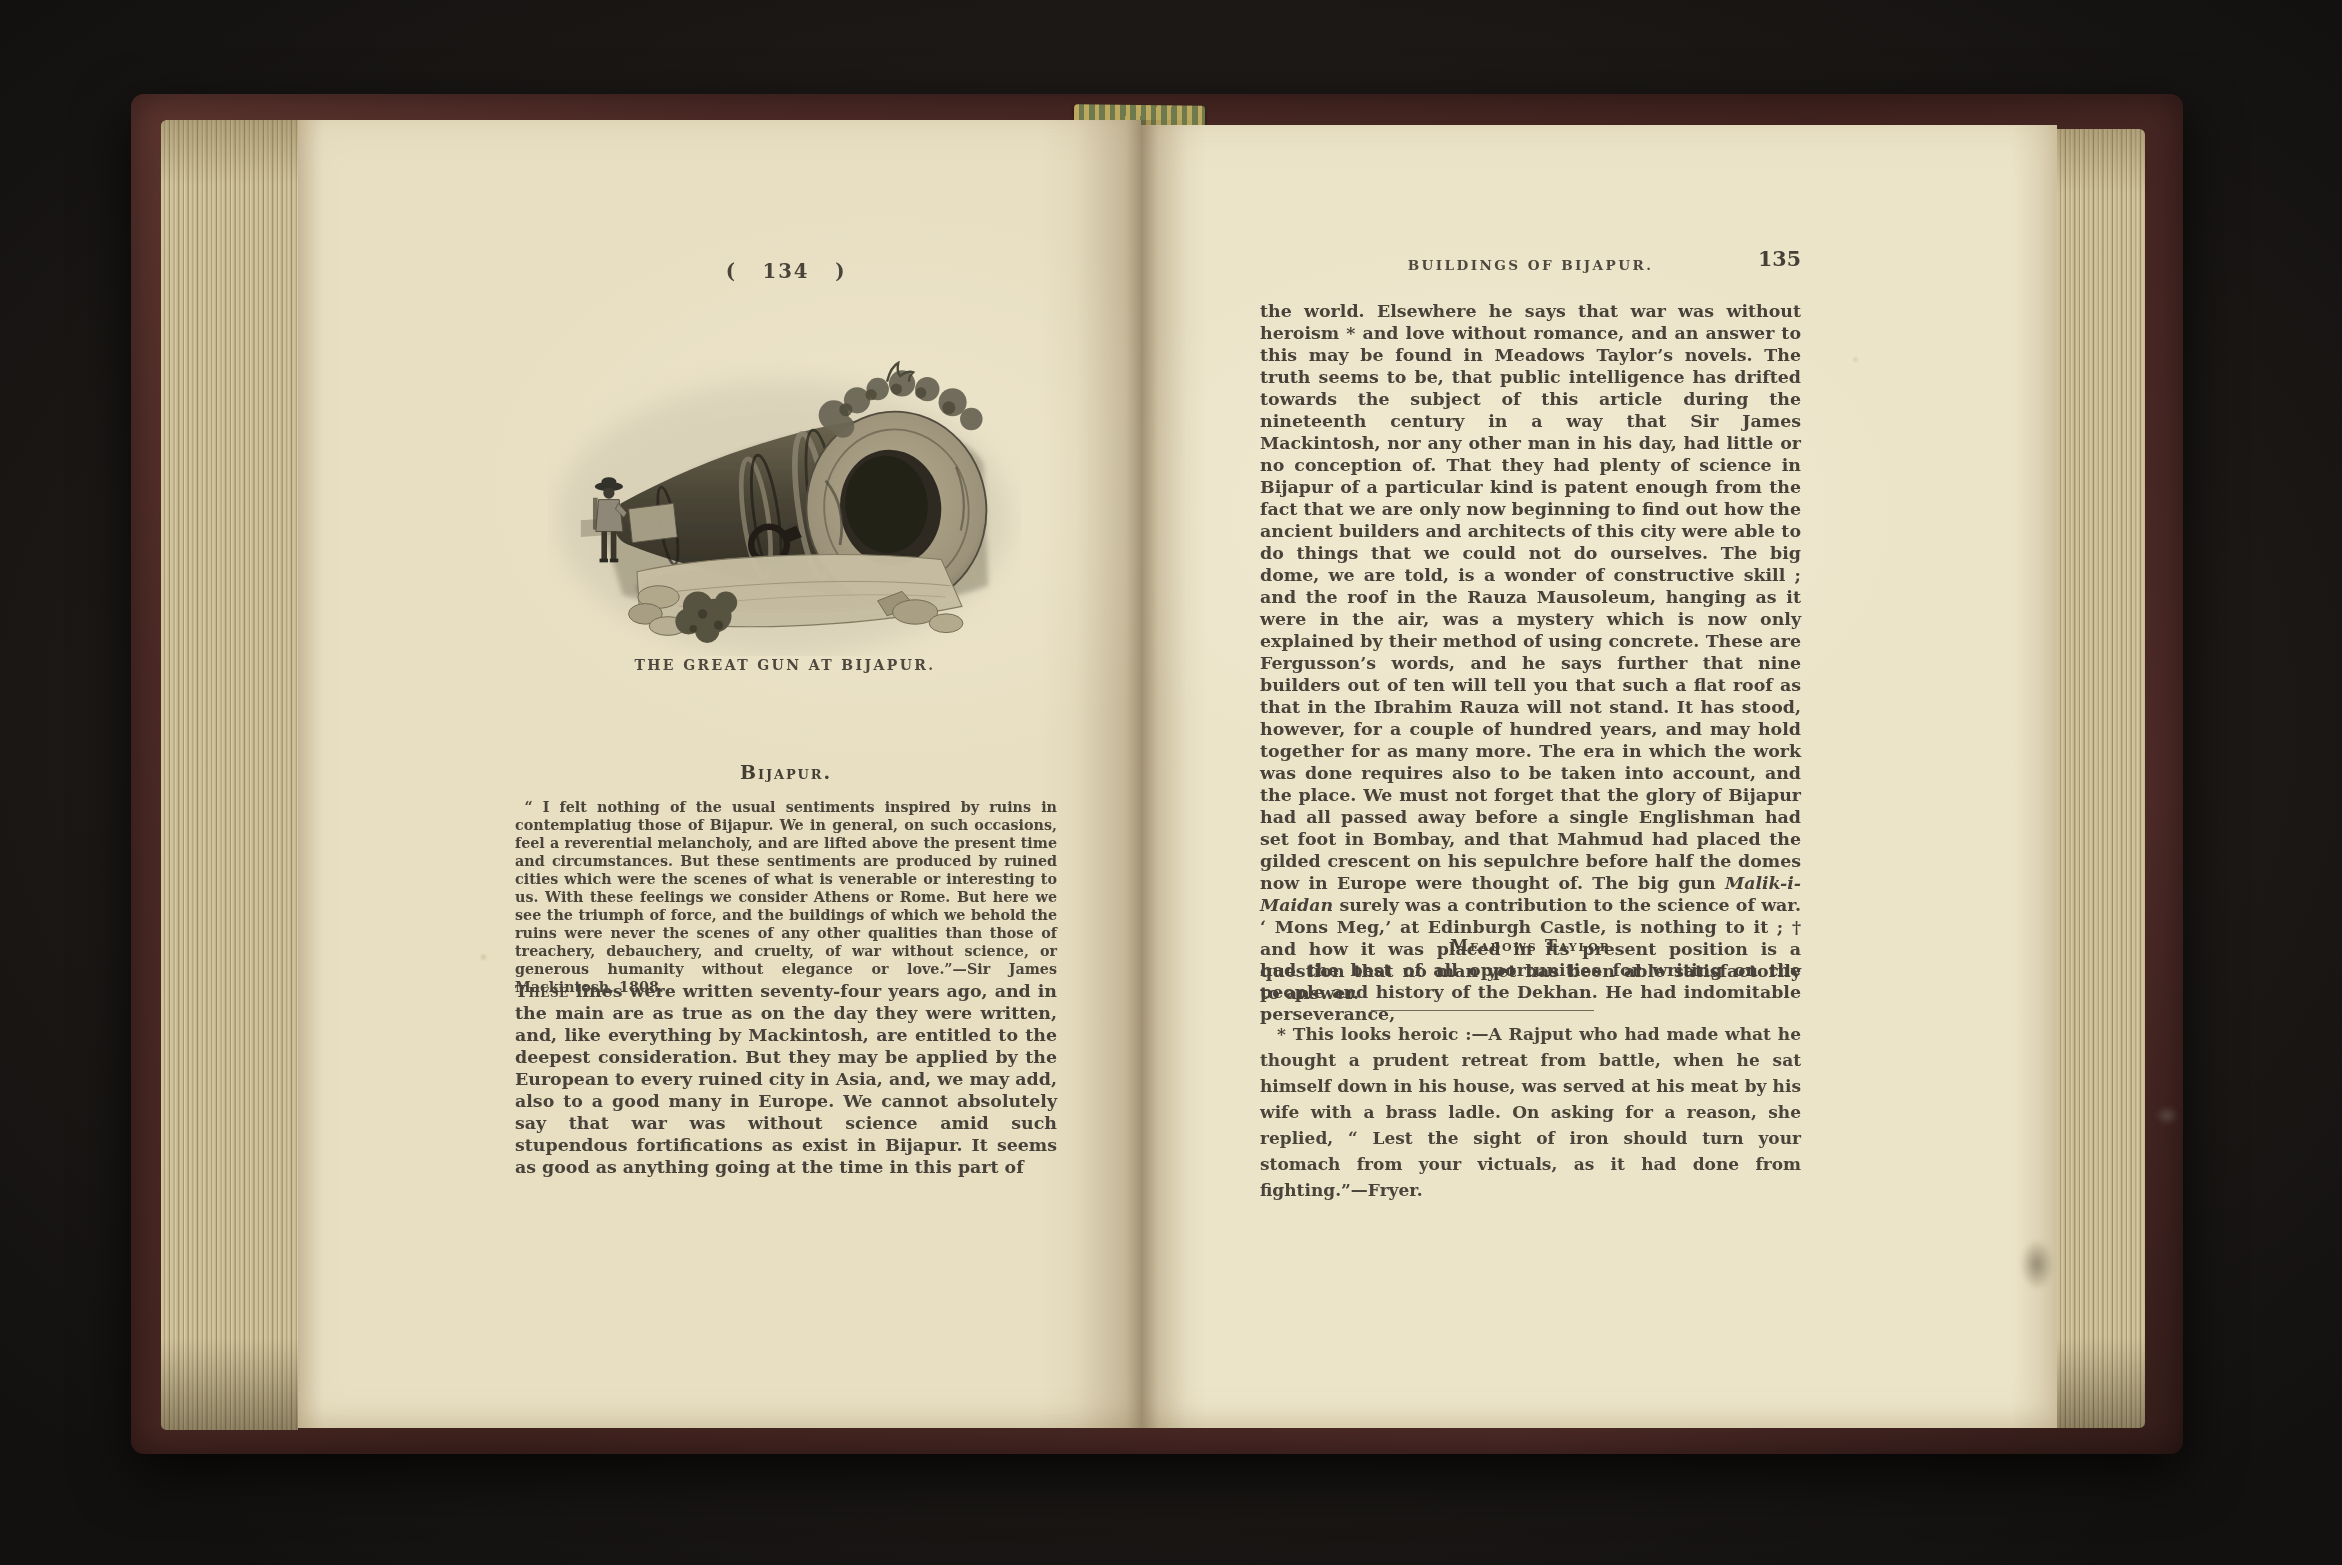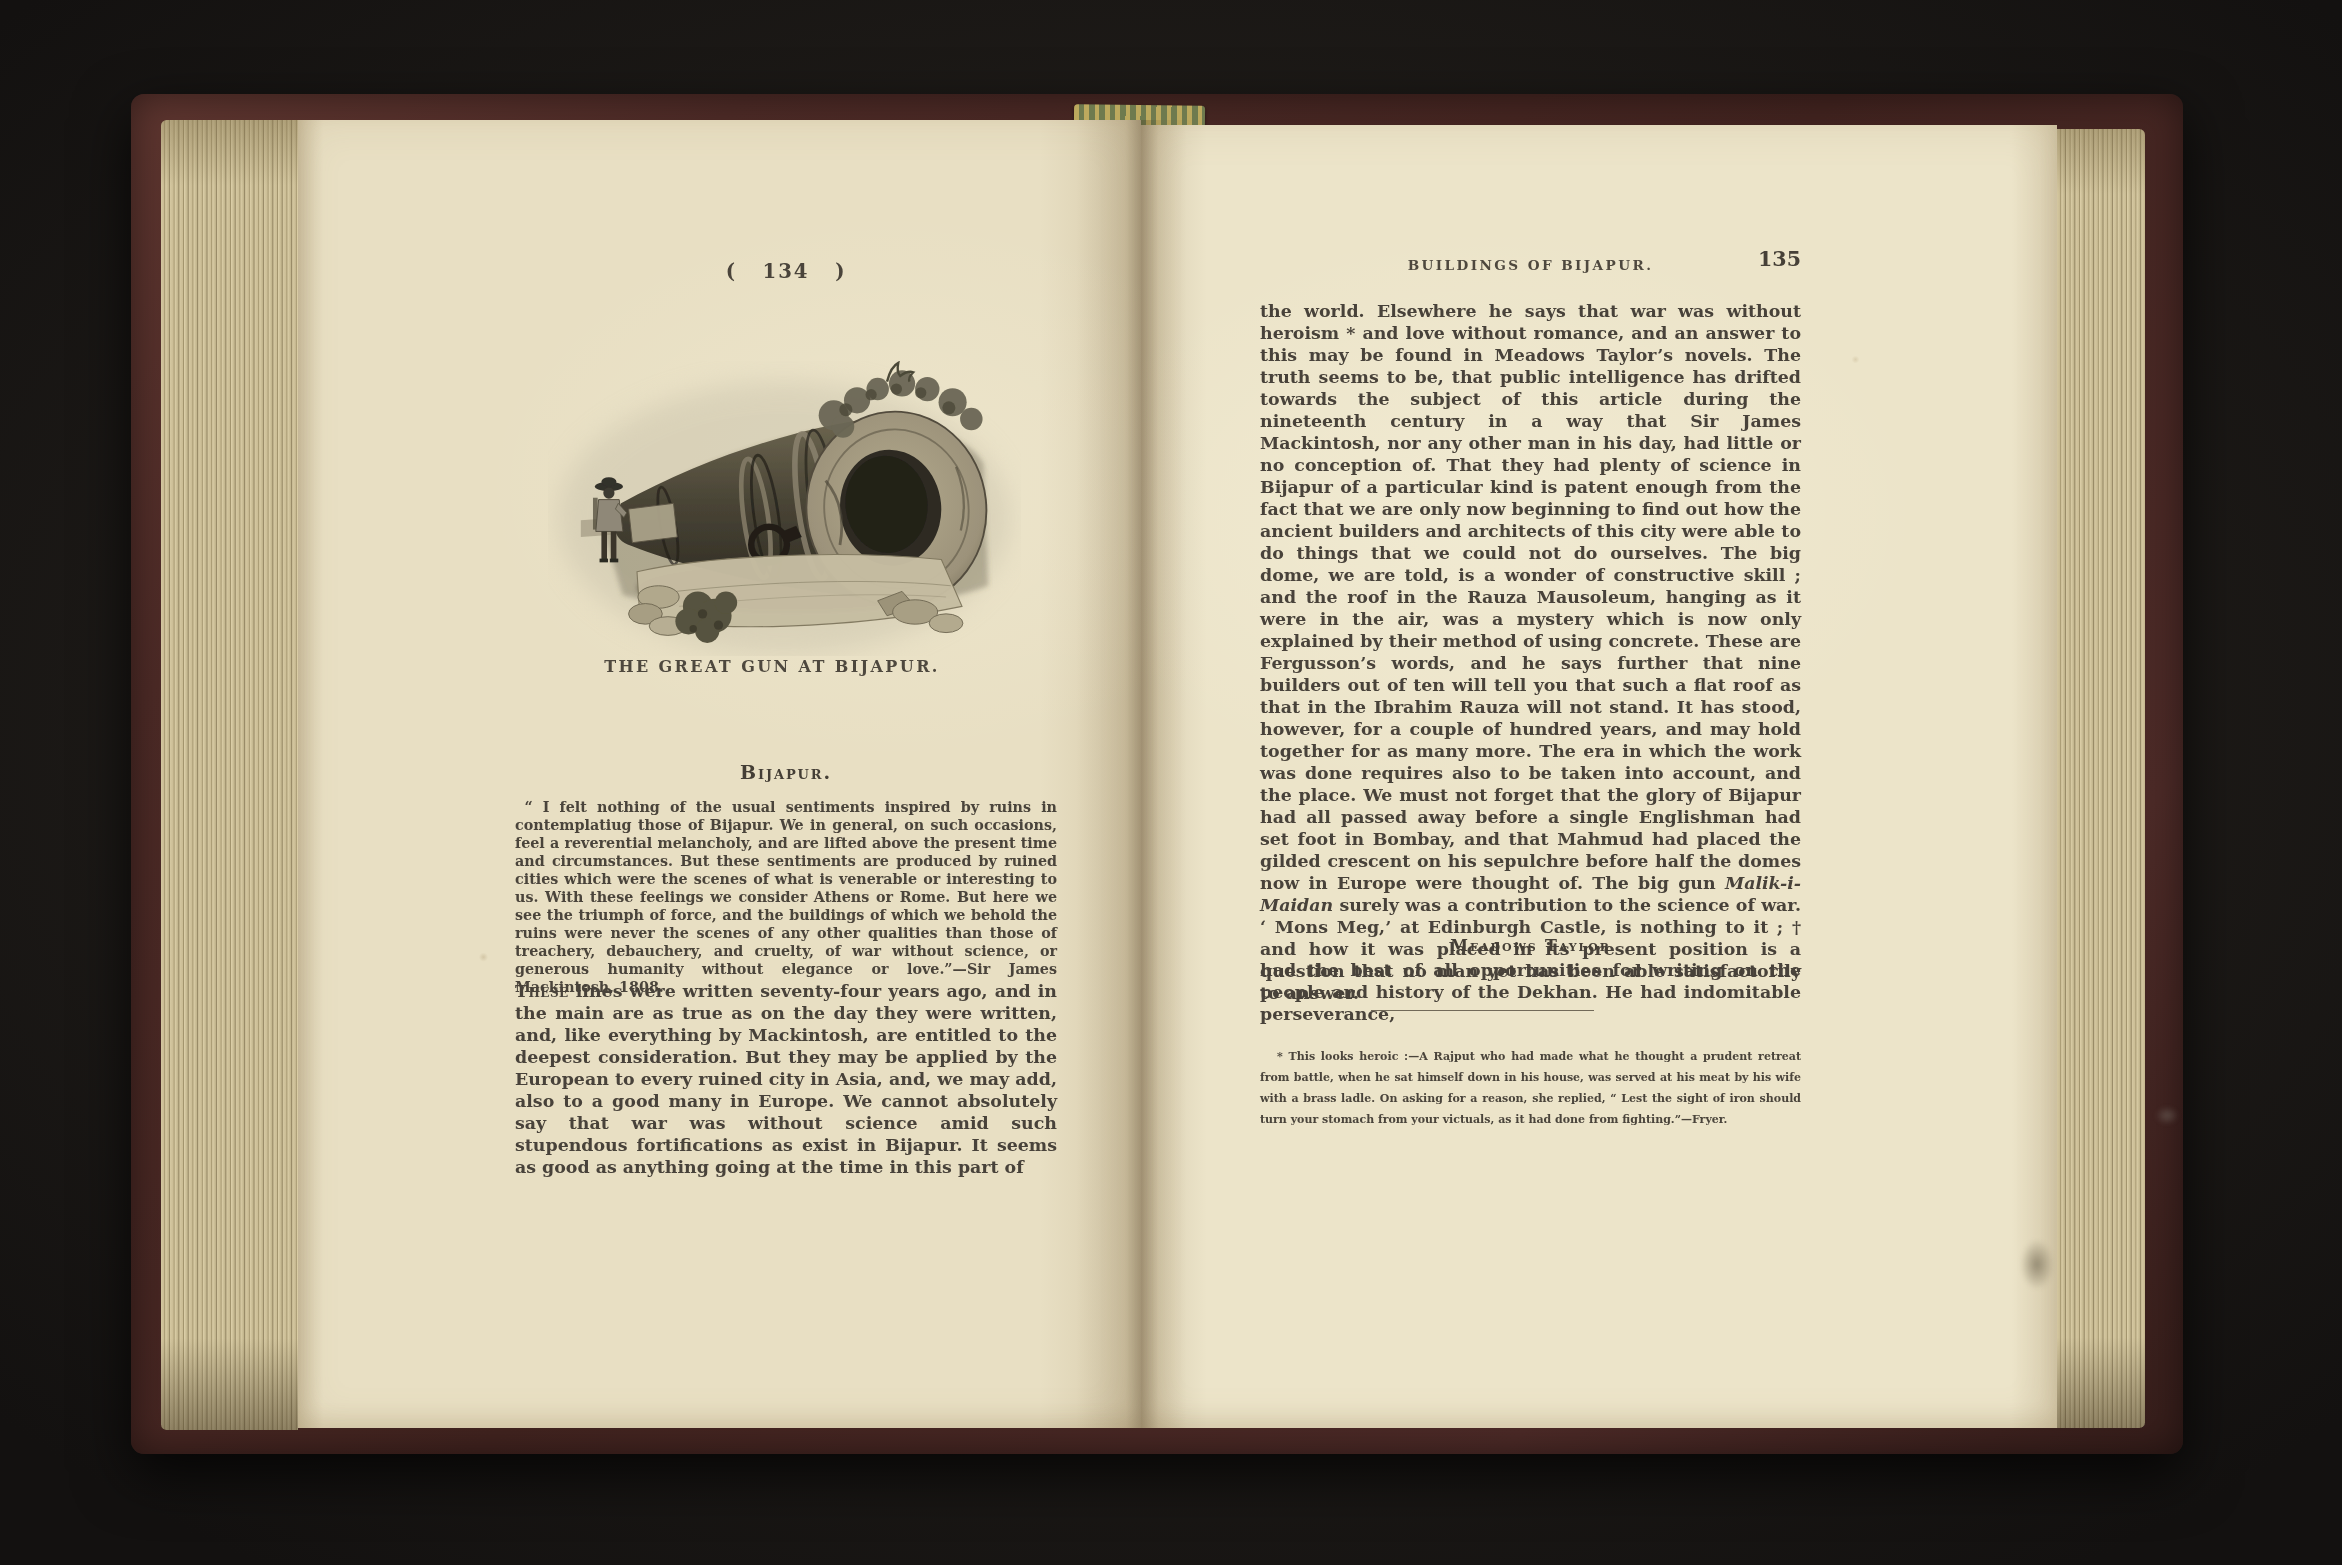--- a/index.html
+++ b/index.html
@@ -37,34 +37,34 @@
   .gutter{position:absolute;left:1076px;top:120px;width:131px;height:1308px;pointer-events:none;
     background:linear-gradient(90deg, rgba(0,0,0,0) 0%, rgba(105,84,48,.16) 38%, rgba(70,52,28,.30) 50%, rgba(105,84,48,.12) 63%, rgba(0,0,0,0) 100%);}
   .stain-edge{position:absolute;left:2020px;top:1239px;width:34px;height:51px;border-radius:50%;
     background:radial-gradient(ellipse, rgba(110,100,78,.65), rgba(0,0,0,0) 70%);filter:blur(1.9px);}
   .stain-page{position:absolute;left:2155px;top:1106px;width:24px;height:19px;border-radius:50%;
     background:radial-gradient(ellipse, rgba(150,150,140,.35), rgba(0,0,0,0) 70%);filter:blur(1.9px);}
   
   .txt{position:absolute;color:#48423a;}
   .c{text-align:center;}
   .folio-left{left:515px;top:260px;width:542px;font-size:19.7px;letter-spacing:1.9px;word-spacing:17px;color:#4a443b;}
-  .caption{left:501px;top:657px;width:542px;font-size:16px;letter-spacing:2.4px;color:#4e483e;}
+  .caption{left:514px;top:657px;width:542px;font-size:14px;letter-spacing:2.4px;color:#4e483e;}
   .chapter{left:515px;top:718px;width:542px;font-size:24px;letter-spacing:2.3px;color:#443e35;}
   .subchapter{left:515px;top:761px;width:542px;font-size:19px;letter-spacing:1.9px;font-variant:small-caps;color:#443e35;}
   .quote{left:515px;top:798px;width:542px;font-size:14.3px;line-height:18px;text-align:justify;text-indent:9.4px;color:#4a443b;}
   .mainpara{left:515px;top:980px;width:542px;font-size:17.4px;line-height:22px;text-align:justify;color:#48423a;}
   .lead-caps{font-variant:small-caps;letter-spacing:0.5px;margin-top:30px;}
   .runhead{left:1260px;top:257px;width:541px;font-size:13.6px;letter-spacing:2.4px;color:#4e483e;}
   .folio-right{left:1260px;top:247px;width:541px;text-align:right;font-size:20.6px;color:#464037;}
   .bodyright{left:1260px;top:300px;width:541px;font-size:17.4px;line-height:22px;text-align:justify;color:#48423a;}
   .bodyright .ital{font-style:italic;}
   .sechead{left:1260px;top:936px;width:541px;font-size:16px;letter-spacing:1.9px;font-variant:small-caps;color:#443e35;text-align:center;}
   .secpara{left:1260px;top:959px;width:541px;font-size:17.4px;line-height:22px;text-align:justify;color:#48423a;}
   .fnrule{position:absolute;left:1371px;top:1010px;width:223px;height:1.4px;background:rgba(72,64,50,.75);}
-  .footnotes{left:1260px;top:1046px;width:541px;font-size:11px;line-height:21px;text-align:justify;color:#4a443b;}
+  .footnotes{left:1260px;top:1021px;width:541px;font-size:17px;line-height:26px;text-align:justify;color:#4a443b;}
   .footnotes p{margin:0;text-indent:17px;}
   
   .illus{position:absolute;left:548px;top:361px;width:473px;height:295px;}
 </style>
 </head>
 <body>
 
 <div id="screen">
 
   <div class="cover"></div>

